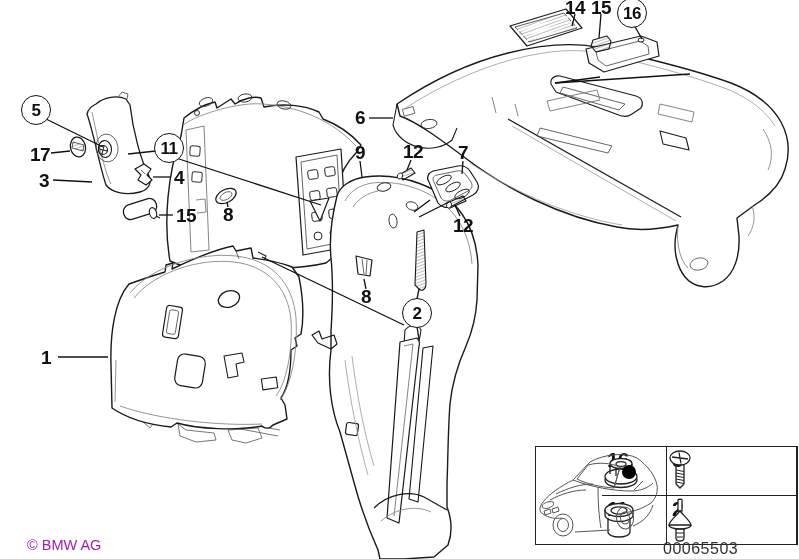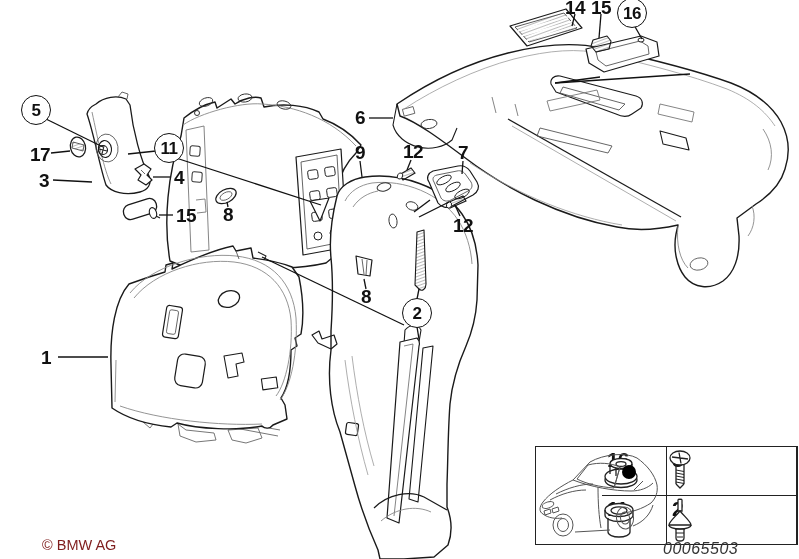--- a/index.html
+++ b/index.html
@@ -12,22 +12,22 @@
   .lbl.circ{width:28px;height:28px;border:1.8px solid #111;border-radius:50%;
        background:#fff;display:flex;align-items:center;justify-content:center;font-size:17px;}
   .legend{position:absolute;left:535px;top:446px;width:261px;height:97px;
        border:1.5px solid #222;display:grid;grid-template-columns:66px 65px 1fr;
        grid-template-rows:49px 1fr;background:#fff;}
   .lcell{border-right:1.2px solid #222;border-bottom:1.2px solid #222;position:relative;}
   .lcell.r2{border-bottom:none;}
   .carcell{grid-row:1 / span 2;border-bottom:none;border-right:none;position:relative;}
   .lnum{position:absolute;left:5px;top:1px;font-weight:bold;font-size:21px;letter-spacing:-1px;}
   .licon{position:absolute;right:3px;top:50%;transform:translateY(-50%);}
-  .footer-copy{position:absolute;left:27px;top:537px;font-size:14.5px;color:#7f1d1d;margin-left:15px;}
-  .diagram-code{position:absolute;left:663px;top:540px;font-size:16px;color:#333;letter-spacing:0.5px;font-style:italic;}
+  .footer-copy{position:absolute;left:27px;top:537px;font-size:14.5px;color:#a21caf;}
+  .diagram-code{position:absolute;left:663px;top:540px;font-size:16px;color:#333;letter-spacing:0.5px;}
 </style>
 </head>
 <body>
 
 <svg class="art" width="799" height="559" viewBox="0 0 799 559">
   <defs>
     <pattern id="hatch" width="3" height="3" patternUnits="userSpaceOnUse" patternTransform="rotate(70)">
       <line x1="0" y1="0" x2="0" y2="3" stroke="#555" stroke-width="0.8"></line>
     </pattern>
   </defs>

